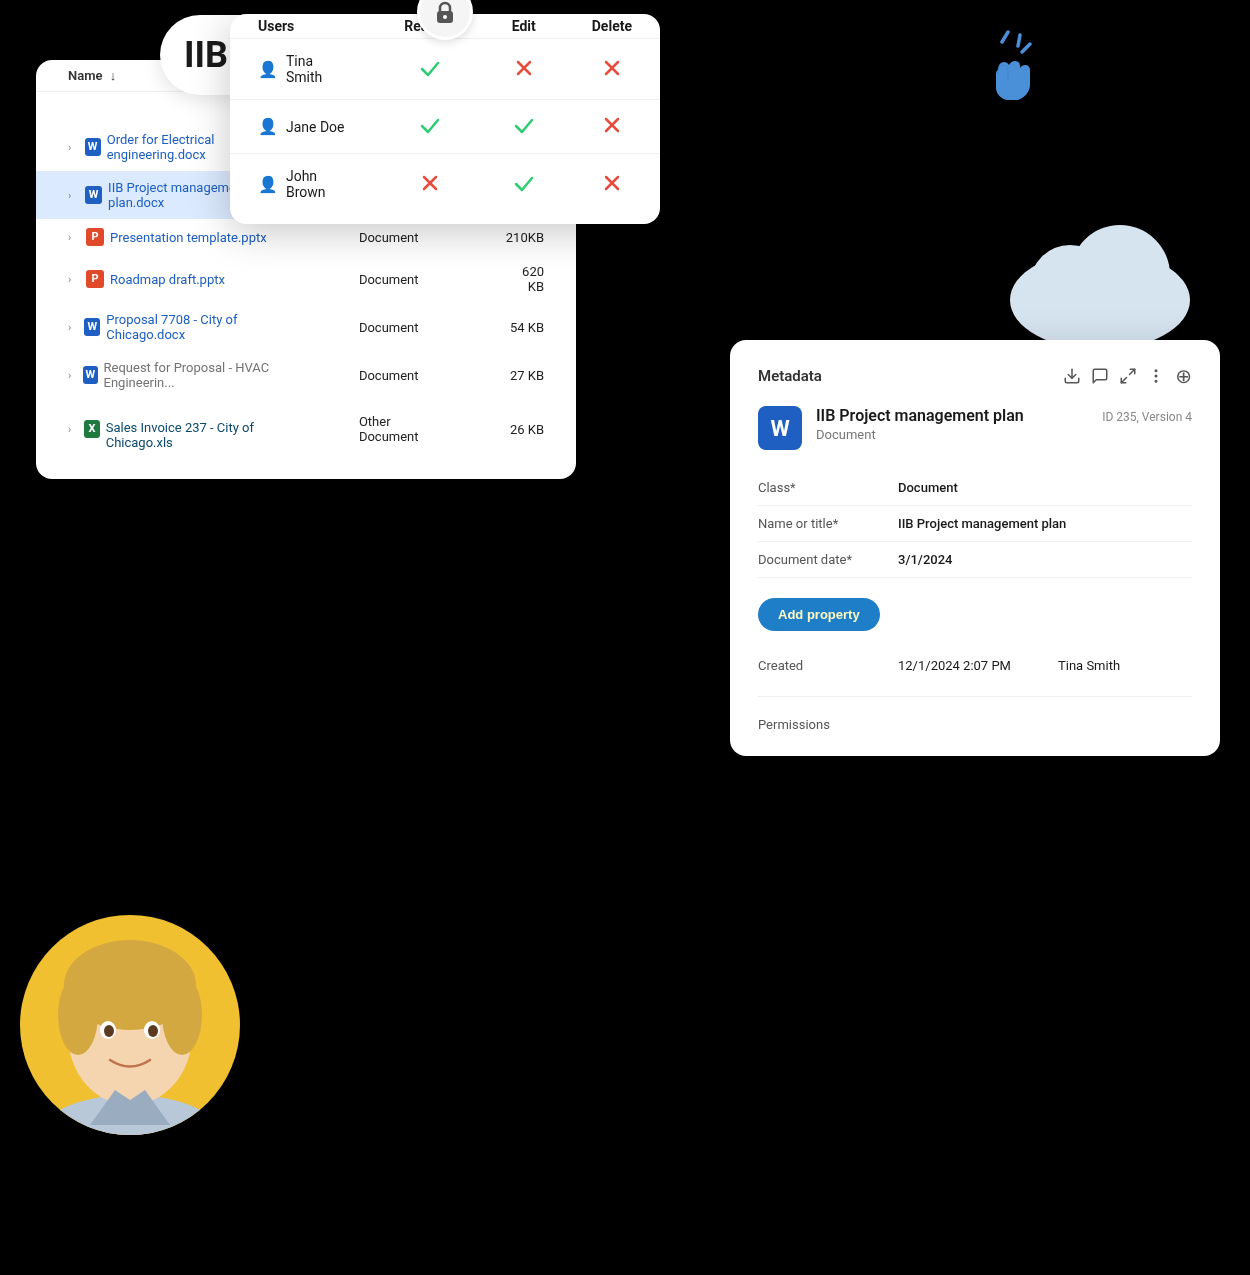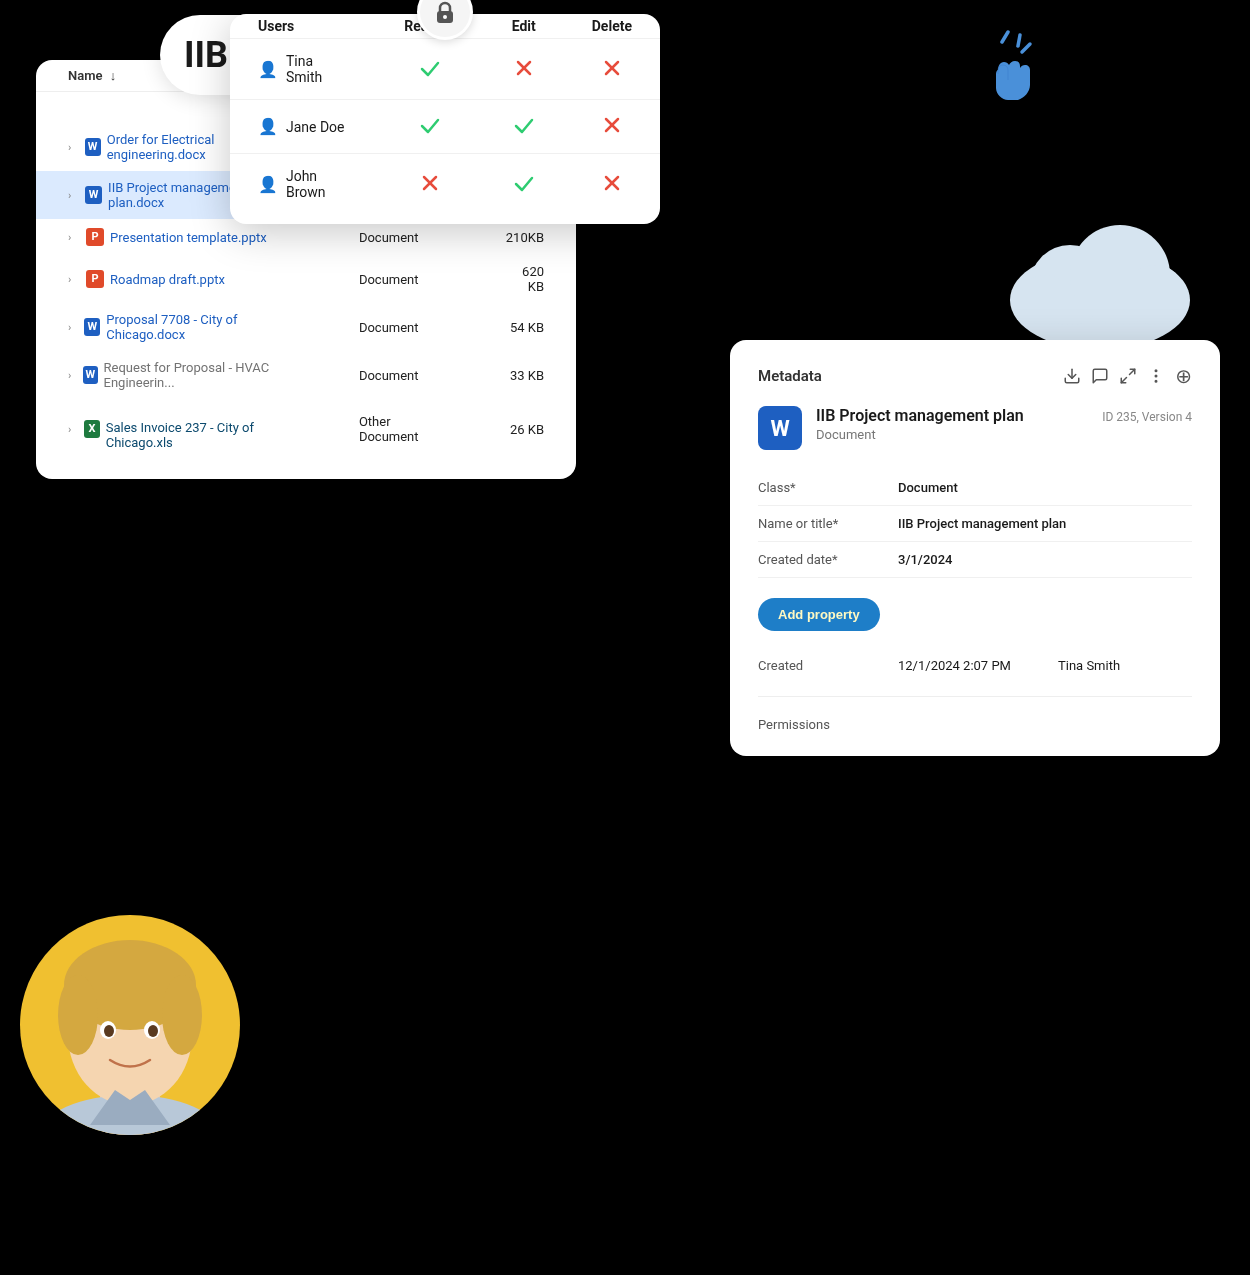--- a/index.html
+++ b/index.html
@@ -509,21 +509,21 @@
     </tr>
         <tr>
       <td>
         <div class="file-name-cell">
           <span class="expand-arrow">›</span>
           <span class="file-icon icon-word" style="background:#1e5fc1;">W</span>
           <span style="color:#737373;cursor:pointer;">Request for Proposal - HVAC Engineerin...</span>
         </div>
       </td>
       <td>Document</td>
-      <td>33 KB</td>
+      <td>27 KB</td>
     </tr>
         <tr>
       <td>
         <div class="file-name-cell">
           <span class="expand-arrow">›</span>
           <span class="file-icon icon-xls" style="background:#1e7a3f;">X</span>
           <span style="color:#0c4a6e;cursor:pointer;margin-top:12px;">Sales Invoice 237 - City of Chicago.xls</span>
         </div>
       </td>
       <td>Other Document</td>
@@ -583,21 +583,21 @@
 
   <div class="metadata-field">
       <span class="field-label">Class*</span>
       <span class="field-value">Document</span>
     </div>
       <div class="metadata-field">
       <span class="field-label">Name or title*</span>
       <span class="field-value">IIB Project management plan</span>
     </div>
       <div class="metadata-field">
-      <span class="field-label">Created date*</span>
+      <span class="field-label">Document date*</span>
       <span class="field-value">3/1/2024</span>
     </div>
     </div>
 
   <button class="add-property-btn">Add property</button>
 
   <div class="audit-section">
 
   <div class="audit-row">
       <span class="audit-label">Created</span>

